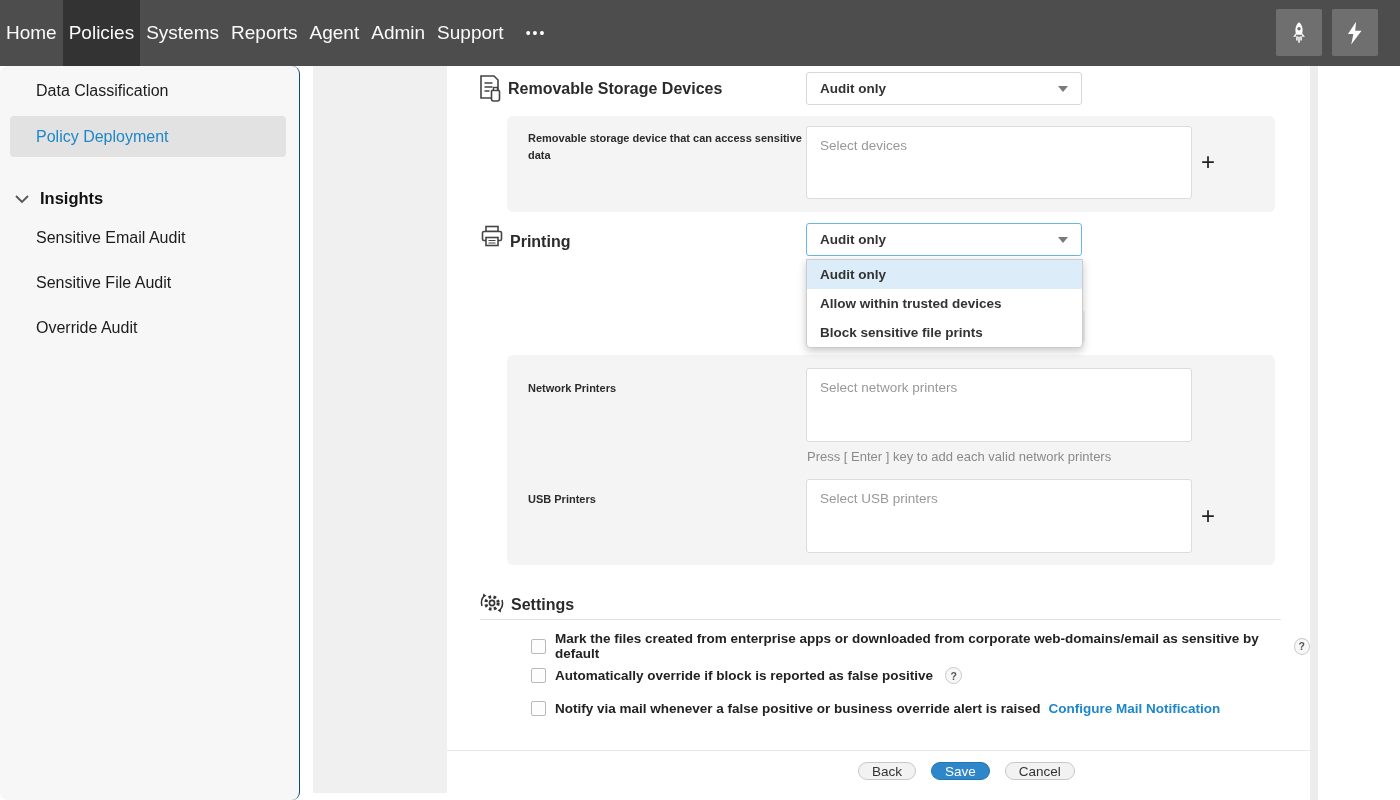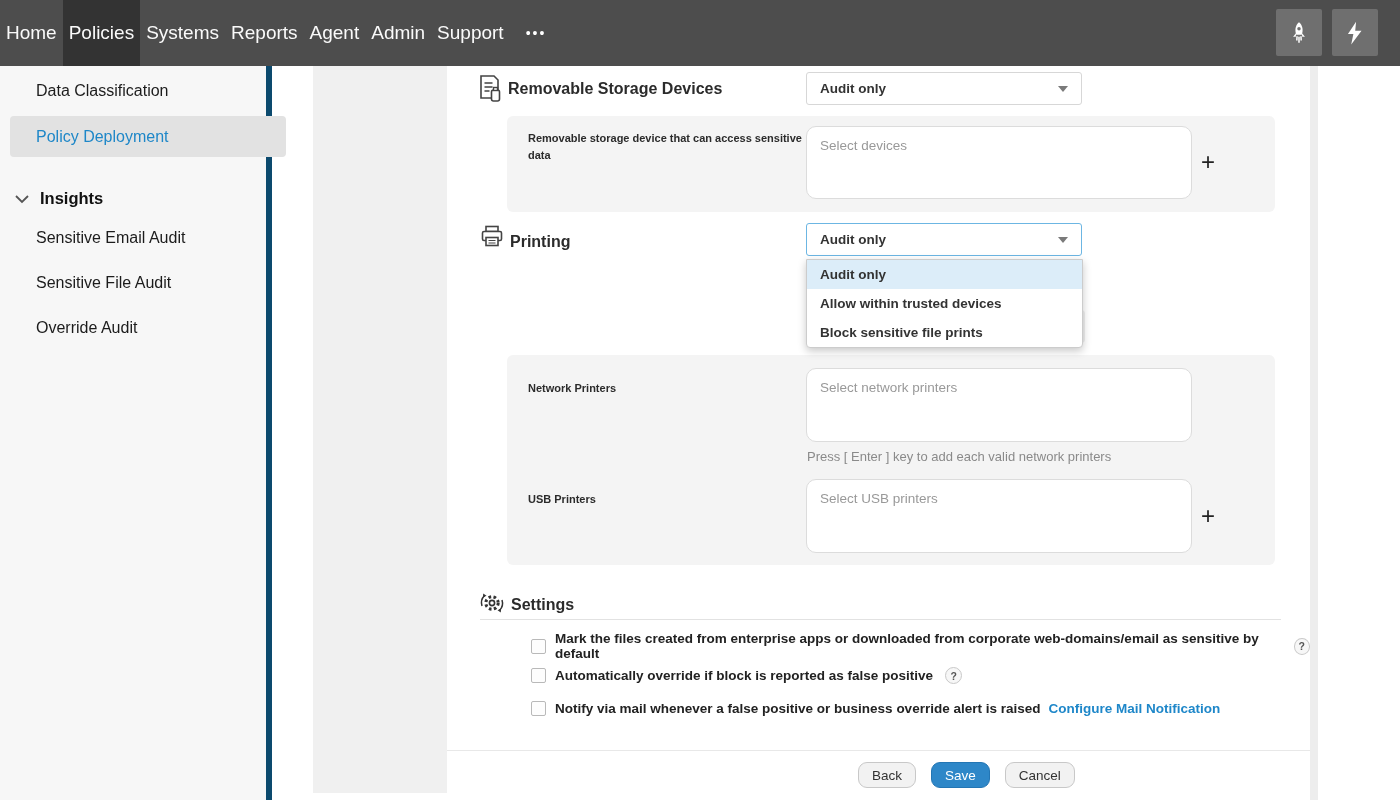--- a/index.html
+++ b/index.html
@@ -9,21 +9,21 @@
   
   .nav { position:absolute; left:0; top:0; width:1400px; height:66px; background:#4d4d4d; display:flex; align-items:stretch; z-index:50; }
   .nav-item { display:flex; align-items:center; padding:0 6px; color:#fafafa; font-size:19px; cursor:pointer; }
   .nav-item.active { background:#333333;justify-content:flex-end; }
   .nav-overflow { display:flex; align-items:center; padding:0 16px; color:#fff; font-size:14px; letter-spacing:2px; cursor:pointer; }
   .nav-spacer { flex:1; }
   .nav-iconbtn { width:46px; height:47px; background:#6f6f6f; border-radius:2px; margin:9px 5px 0 5px; display:flex; align-items:center; justify-content:center; cursor:pointer; }
   .nav-iconbtn:last-child { margin-right:22px; }
 
   
-  .sidebar { position:absolute; left:0; top:66px; width:272px; height:734px; background:#f7f7f7; border-right:6px solid #0c4a6e; }
+  .sidebar { position:absolute; left:0; top:66px; width:300px; height:734px; background:#f7f7f7; border-right:1px solid #0c4a6e;border-radius:8px; }
   .side-item { position:absolute; left:36px; font-size:16px; color:#1c1c1c; cursor:pointer; white-space:nowrap; }
   .side-sel { position:absolute; left:10px; top:50px; width:276px; height:41px; background:#e2e2e2; border-radius:4px; display:flex; align-items:center; padding-left:26px; cursor:pointer; }
   .side-sel span { color:#1e87c8; font-size:16px; }
   .side-group { position:absolute; left:40px; font-size:16.5px; font-weight:700; color:#111; cursor:pointer; }
   .side-chev { position:absolute; left:14px; top:127px; cursor:pointer; }
 
   
   .mid-col { position:absolute; left:313px; top:66px; width:134px; height:727px; background:#f0f0f0; }
   .scroll-track { position:absolute; left:1310px; top:66px; width:8px; height:734px; background:#ededed; }
 
@@ -35,34 +35,34 @@
 
   .select { position:absolute; width:276px; height:33px; background:#fff; border:1px solid #d7d7d7; border-radius:3px; display:flex; align-items:center; padding:0 13px; font-size:13.5px; font-weight:700; color:#333; cursor:pointer; }
   .select .caret { margin-left:auto; width:0; height:0; border-left:5px solid transparent; border-right:5px solid transparent; border-top:6px solid #7a7a7a; }
   .select.focused { border:1.5px solid #6cb6e3; }
 
   .menu { position:absolute; left:359px; top:193px; width:277px; background:#fff; border:1px solid #ccc; border-radius:0 0 4px 4px; box-shadow:0 3px 8px rgba(0,0,0,0.22); z-index:20; overflow:hidden; }
   .menu .opt { height:29px; display:flex; align-items:center; padding:0 13px; font-size:13.5px; font-weight:700; color:#333; cursor:pointer; }
   .menu .opt.sel { background:#dcedf9; }
   .ghost-box { position:absolute; left:613px; top:244px; width:25px; height:33px; background:#efefef; border-radius:4px; z-index:5; }
 
-  .txtbox { position:absolute; width:386px; background:#fff; border:1px solid #dcdcdc; border-radius:10px; padding:11px 13px; font-size:13.5px; color:#999; cursor:text; }
+  .txtbox { position:absolute; width:386px; background:#fff; border:1px solid #dcdcdc; border-radius:3px; padding:11px 13px; font-size:13.5px; color:#999; cursor:text; }
   .plus { position:absolute; font-size:24px; font-weight:400; color:#222; cursor:pointer; line-height:20px; }
   .hint { position:absolute; font-size:13px; color:#8a8a8a; }
 
   .divider { position:absolute; height:1px; background:#e2e2e2; }
 
   .cb-row { position:absolute; left:36px; display:flex; align-items:center;padding-left:48px; }
   .cb { width:15px; height:15px; background:#fdfdfd; border:1px solid #b9b9b9; border-radius:2px; margin-right:9px; cursor:pointer; flex:none; }
   .cb-label { font-size:13.5px; font-weight:700; color:#222; }
   .help { width:17px; height:17px; border:1px solid #c9c9c9; border-radius:50%; background:#f7f7f7; color:#555; font-size:10.5px; font-weight:700; display:flex; align-items:center; justify-content:center; margin-left:12px; cursor:pointer; }
   .link { color:#1e87c9; font-size:13.5px; font-weight:700; margin-left:8px; cursor:pointer; }
 
   .btn-row { position:absolute; left:411px; top:696px; display:flex; gap:15px; }
-  .btn { height:26px; padding:0 13px; font-size:13.5px; color:#333; background:#f2f2f2; border:1px solid #c8c8c8; border-radius:9px; display:flex; align-items:center; cursor:pointer; }
+  .btn { height:18px; padding:0 13px; font-size:13.5px; color:#333; background:#f2f2f2; border:1px solid #c8c8c8; border-radius:9px; display:flex; align-items:center; cursor:pointer; }
   .btn.primary { background:#2e87c8; border-color:#2476b4; color:#fff; }
 
   .icon-abs { position:absolute; }
   svg { display:block; }
 </style>
 </head>
 <body>
 
 <div id="app">
 

